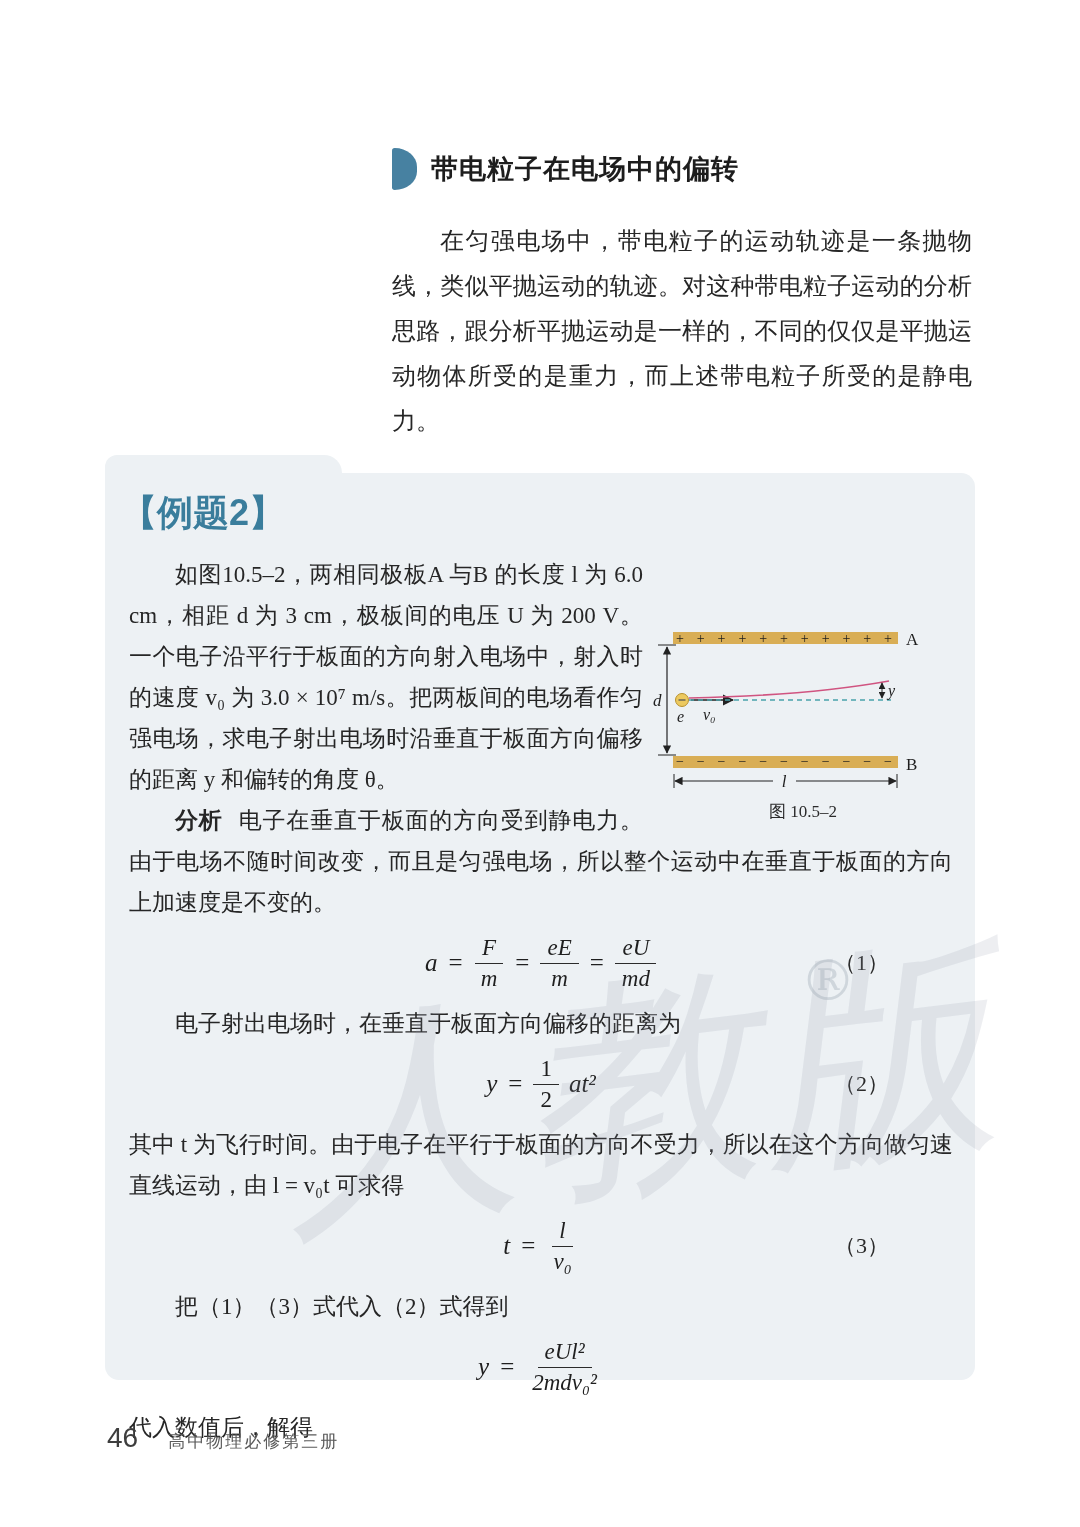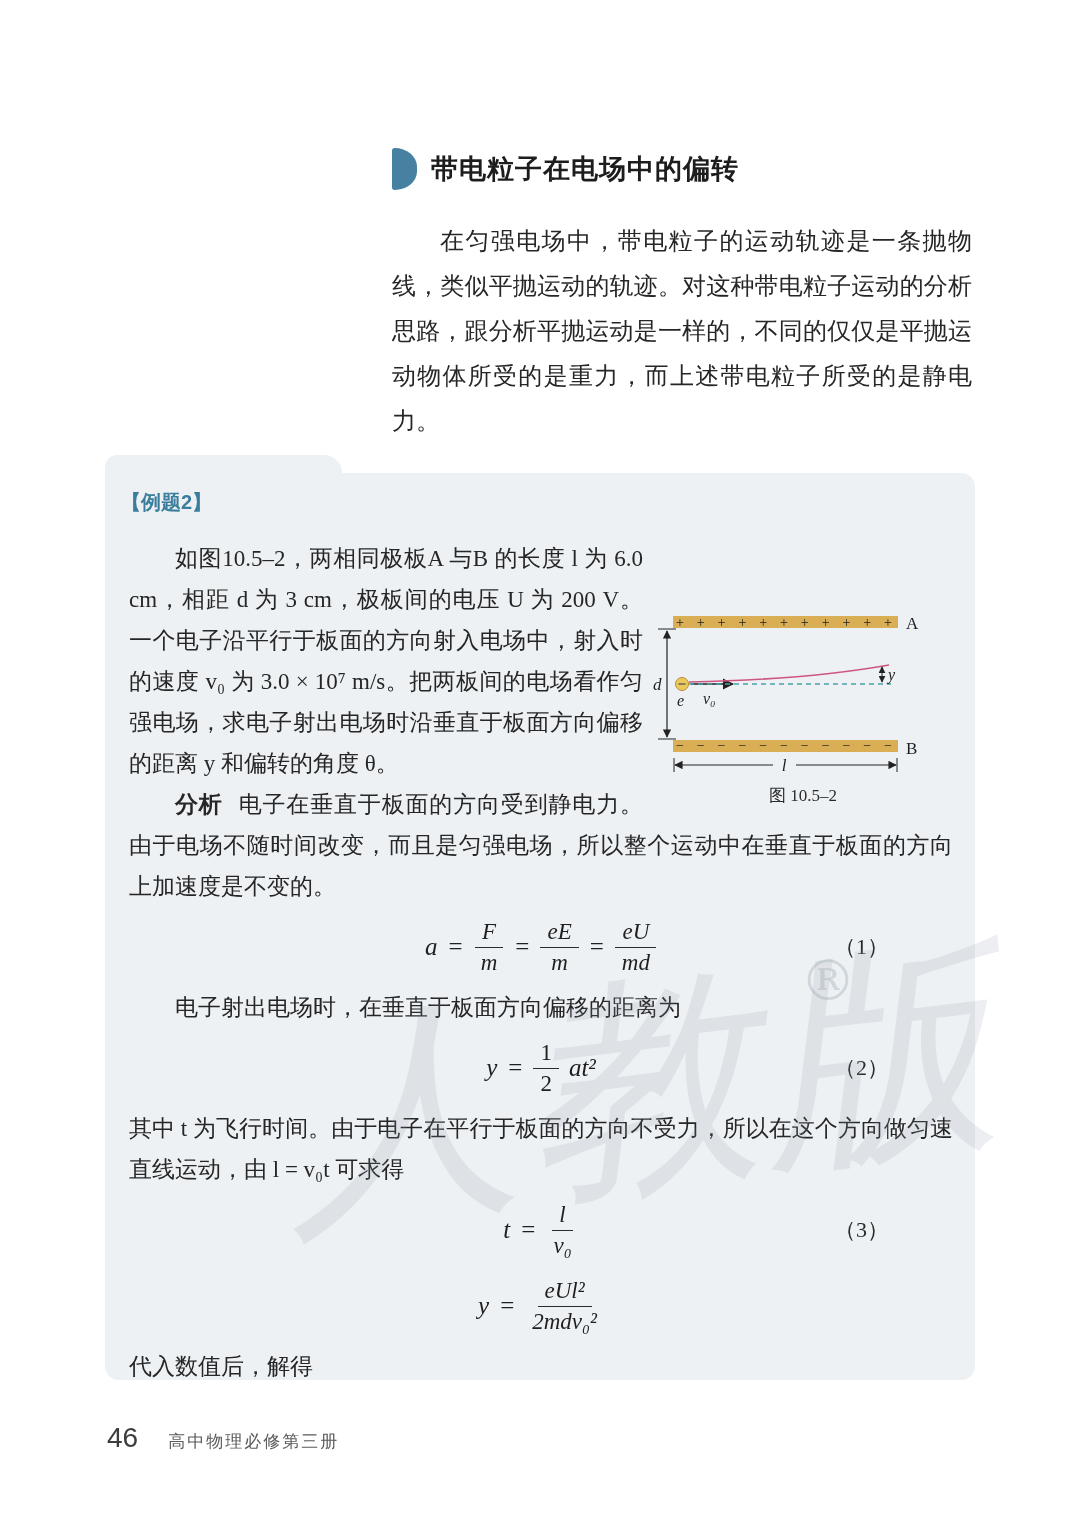--- a/index.html
+++ b/index.html
@@ -33,22 +33,22 @@
     position:absolute; top:0; left:0; width:237px; height:32px;
     background:#edf1f4; border-radius:12px 18px 0 0;
   }
   .box-main {
     position:absolute; top:18px; left:0; right:0; bottom:0;
     background:#edf1f4; border-radius:0 14px 14px 14px;
     padding:8px 22px 0 24px;
   }
   .ex-label {
     font-family:"Liberation Sans", sans-serif;
-    font-weight:700; font-size:20px; color:#3a7d9c;
-    margin:8px 0 22px -8px;
+    font-weight:700; font-size:36px; color:#3a7d9c;
+    margin:8px 0 16px -8px;
   }
   .body-text { font-size:23px; line-height:41px; text-align:justify; color:#262626; }
   .indent { text-indent:2em; }
   .hei { font-family:"Liberation Sans", sans-serif; font-weight:700; font-style:normal; margin-right:16px; }
 
   
   .fig { float:right; width:300px; margin:64px 0 6px 10px; }
   .fig svg { display:block; }
   .fig figcaption { text-align:center; font-size:17px; color:#2b2b2b; margin-top:10px; }
   .svglabel { font-family:"Liberation Serif", serif; fill:#1e1e1e; }
@@ -197,20 +197,21 @@
           <span>t</span>
           <span class="op">=</span>
           <span class="frac">
             <span class="num">l</span>
             <span class="den">v₀</span>
           </span>
         </span>
       <span class="eqnum">（3）</span>
     </div>
 
+    <p class="body-text indent">把（1）（3）式代入（2）式得到</p>
 
     <div class="eqrow">
       <span class="math">
           <span>y</span>
           <span class="op">=</span>
           <span class="frac">
             <span class="num">eUl²</span>
             <span class="den">2mdv₀²</span>
           </span>
         </span>

